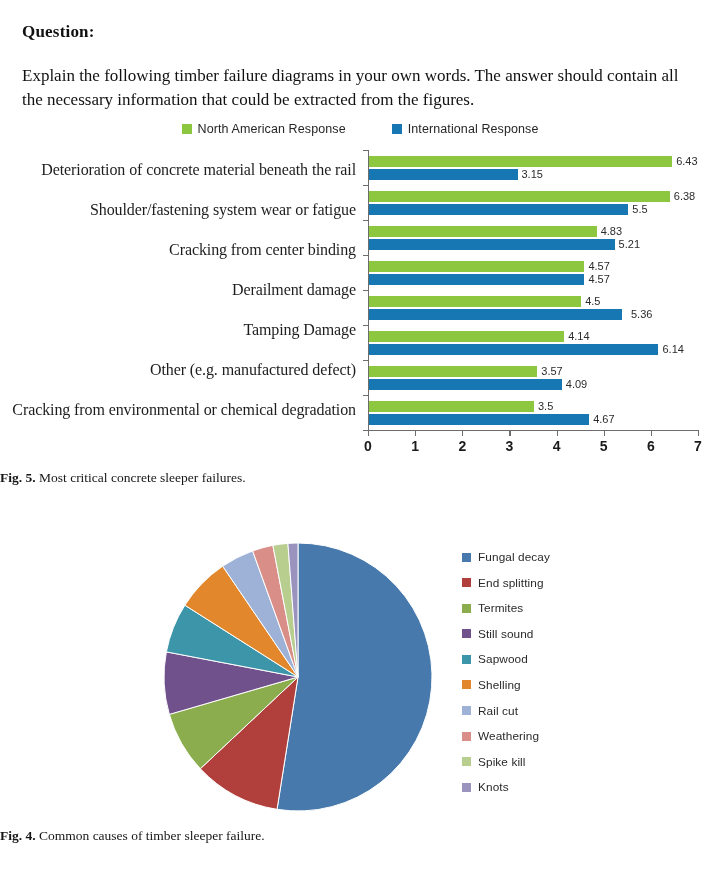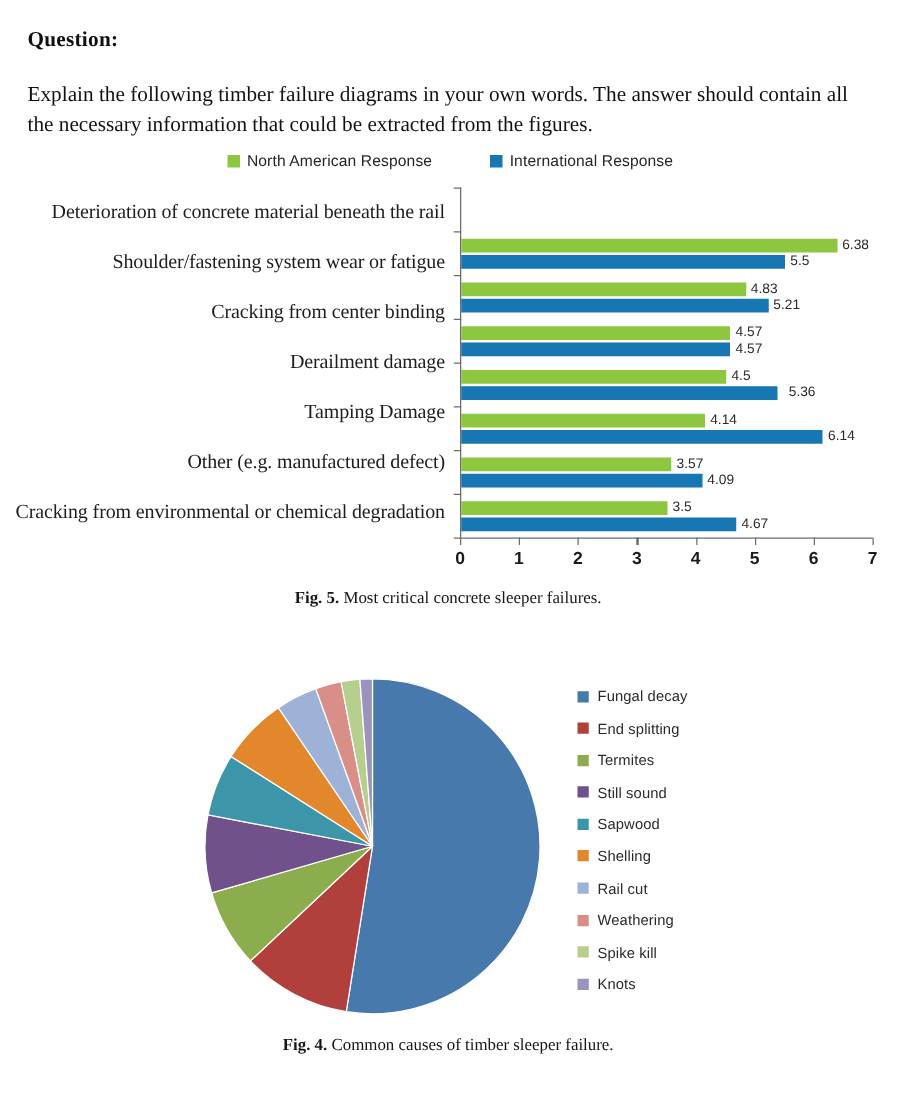--- a/index.html
+++ b/index.html
@@ -79,21 +79,21 @@
     font-family:"Liberation Sans", sans-serif;
     font-size:14px;font-weight:bold;color:#1b1b1b;
   }
   .gridtick{
     position:absolute;top:0;width:1.2px;height:6px;background:#6d6d6d;
   }
   .leftticks{position:absolute;left:341px;top:0;width:6px;height:280px;}
   .leftticks i{position:absolute;left:0;width:6px;height:1.2px;background:#6d6d6d;}
 
   .fig-cap{
-    position:absolute;left:16px;width:685px;text-align:center;
+    position:absolute;left:0;width:685px;text-align:left;
     font-family:"Liberation Serif", serif;font-size:13.5px;color:#161616;
   }
   .fig-cap b{font-weight:bold;}
   .cap5{top:470px;}
   .cap1{top:828px;}
 
   
   .piefig{position:absolute;left:0;top:520px;width:720px;height:310px;}
   .pie-svg{position:absolute;left:160px;top:20px;}
   .pie-legend{
@@ -157,20 +157,30 @@
           <i style="top: 35px;"></i>
           <i style="top: 70px;"></i>
           <i style="top: 105px;"></i>
           <i style="top: 140px;"></i>
           <i style="top: 175px;"></i>
           <i style="top: 210px;"></i>
           <i style="top: 245px;"></i>
           <i style="top:280px"></i>
         </div>
       <div class="bars-area" id="bars-area">
+          <div class="grp" style="top: 0px; height: 35px;">
+            <div class="bar-line">
+              <div class="bar" style="width: 303.129px; background: rgb(141, 198, 63);"></div>
+              <div class="bar-val" style="left: 303.129px;">6.43</div>
+            </div>
+            <div class="bar-line">
+              <div class="bar" style="width: 148.5px; background: rgb(22, 119, 179);"></div>
+              <div class="bar-val" style="left: 148.5px;">3.15</div>
+            </div>
+          </div>
           <div class="grp" style="top: 35px; height: 35px;">
             <div class="bar-line">
               <div class="bar" style="width: 300.771px; background: rgb(141, 198, 63);"></div>
               <div class="bar-val" style="left: 300.771px; text-align: right;">6.38</div>
             </div>
             <div class="bar-line">
               <div class="bar" style="width: 259.286px; background: rgb(22, 119, 179);"></div>
               <div class="bar-val" style="left: 259.286px;">5.5</div>
             </div>
           </div>

